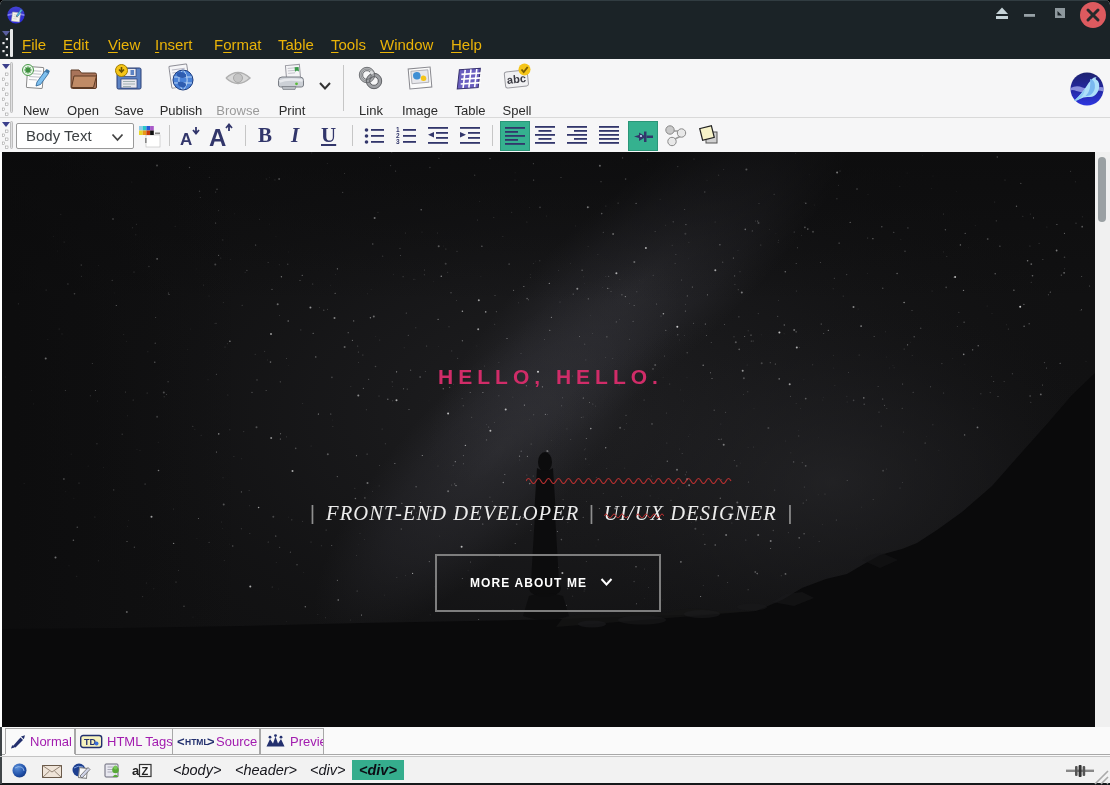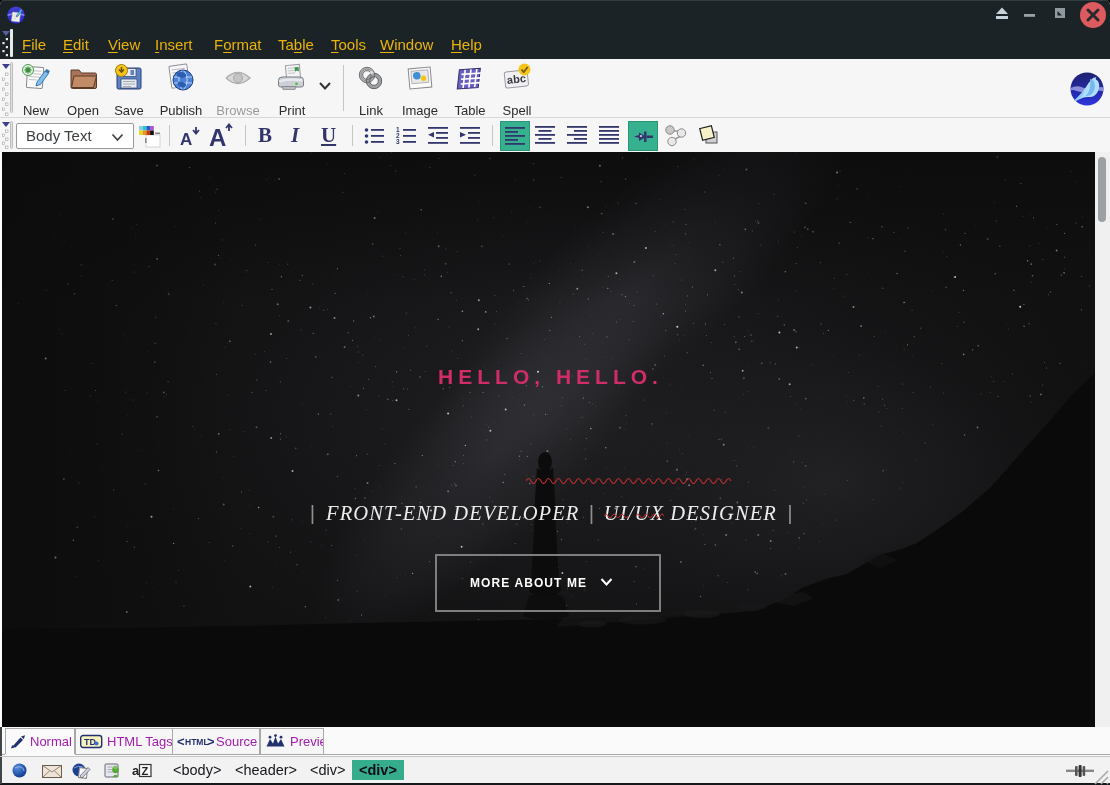--- a/index.html
+++ b/index.html
@@ -34,21 +34,21 @@
 .sq{position:absolute;}
 
 .selblock{position:absolute;left:93px;top:4px;width:254px;height:78px;}
 .hdrbox{position:absolute;left:1px;top:1px;width:252px;height:76px;background:#020202;}
 .handle{position:absolute;width:7px;height:7px;background:#fff;}
 
 .tabrow{position:absolute;top:727px;left:0;width:1110px;height:29px;background:#fafafa;}
 .tab{position:absolute;top:1px;height:26px;background:#f6f6f6;border:1px solid #a8a8a8;border-bottom:none;font-size:13px;color:#a21caf;line-height:25px;padding:0 4px;white-space:nowrap;overflow:hidden;}
 .tab.active{background:#fafafa;}
 .statusbar{position:absolute;top:756px;left:0;width:1110px;height:29px;background:#f2f2f2;border-top:1px solid #c4c4c4;border-bottom:2px solid #16191b;}
-.crumb{position:absolute;top:5px;font-size:14.5px;color:#16161c;}
+.crumb{position:absolute;top:5px;font-size:14.5px;color:#16161c;font-style:italic;}
 .crumb.on{background:#35ad8d;font-weight:bold;padding:2px 7px;top:3px;color:#0c0c14;}
 </style></head>
 <body>
 <div id="win">
 
   <div class="titlebar">
     <svg style="position:absolute;left:7px;top:5px" width="18" height="18" viewBox="0 0 18 18">
 <defs>
           <linearGradient id="appg" x1="0" y1="0" x2="0" y2="1">
             <stop offset="0" stop-color="#4443d8"></stop>

